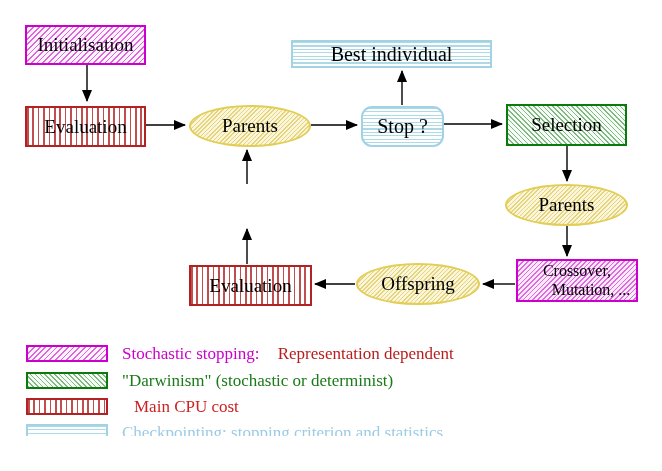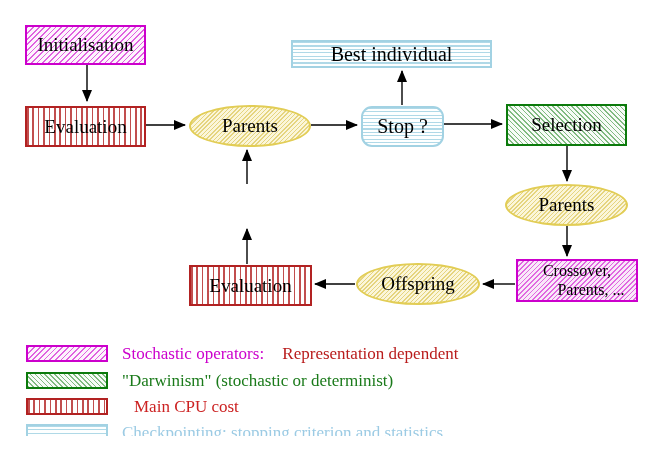--- a/index.html
+++ b/index.html
@@ -131,30 +131,30 @@
   <div id="n-eval-bot" class="node stripe-red">
     <span>Evaluation</span>
   </div>
 
   <div id="n-offspring" class="node hatch-yellow">
     <span>Offspring</span>
   </div>
 
   <div id="n-crossover" class="node hatch-magenta-dense">
     <span class="line1">Crossover,</span>
-    <span class="line2">Parents, ...</span>
+    <span class="line2">Mutation, ...</span>
   </div>
 
   <div id="sw-magenta" class="swatch hatch-magenta"></div>
   <div id="sw-green" class="swatch hatch-green"></div>
   <div id="sw-red" class="swatch stripe-red"></div>
   <div id="sw-cyan" class="swatch stripe-cyan"></div>
 
   <div id="lt-1" class="legend-text">
-    <span class="c-magenta">Stochastic operators:</span>
+    <span class="c-magenta">Stochastic stopping:</span>
     <span class="c-yellow">Representation dependent</span>
   </div>
   <div id="lt-2" class="legend-text c-green">
     <span>"Darwinism" (stochastic or determinist)</span>
   </div>
   <div id="lt-3" class="legend-text c-red">
     <span>Main CPU cost</span>
   </div>
   <div id="lt-4" class="legend-text c-blue">
     <span>Checkpointing: stopping criterion and statistics</span>

